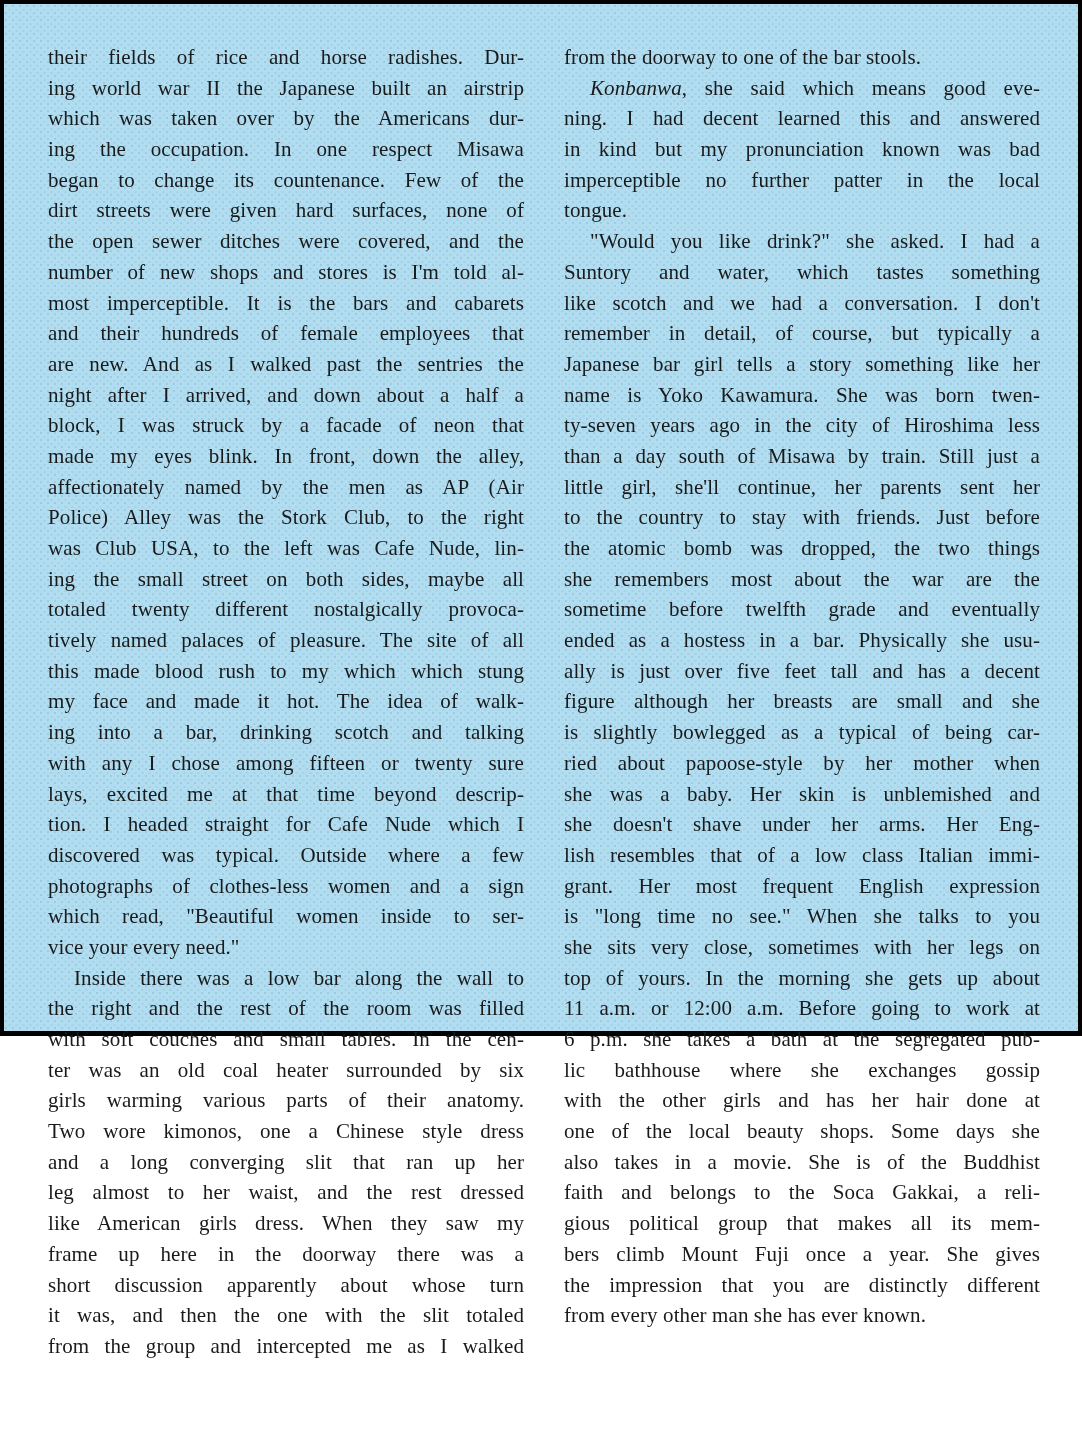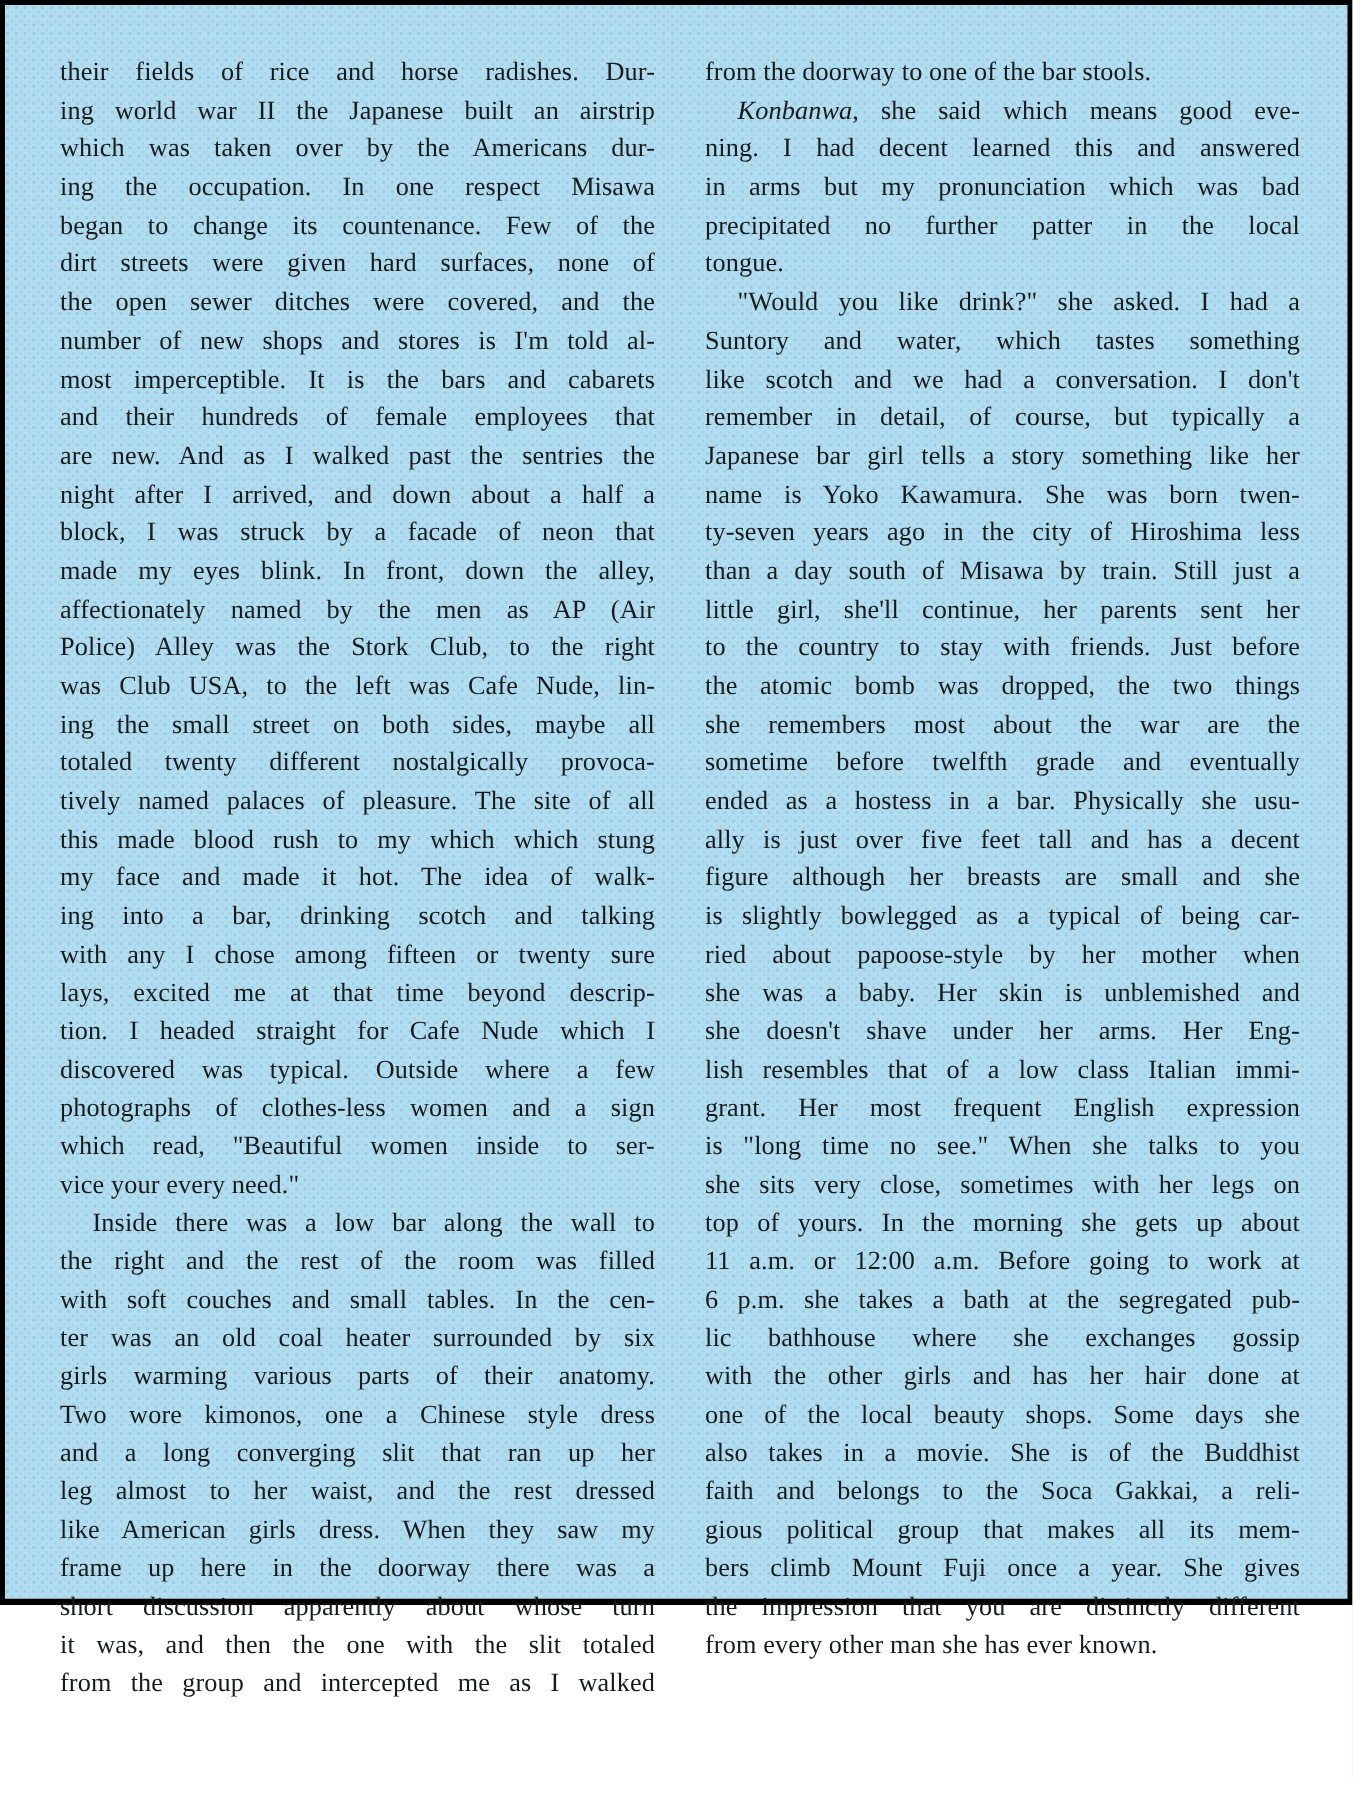--- a/index.html
+++ b/index.html
@@ -1,21 +1,21 @@
 <!DOCTYPE html>
 <html><head>
 <meta charset="utf-8">
 <style>
   html, body { margin: 0; padding: 0; background: #ffffff; }
   body { width: 1082px; height: 1456px; overflow: hidden; }
 
   .page {
     box-sizing: border-box;
     width: 1082px;
-    height: 1284px;
+    height: 1036px;
     border-style: solid;
     border-color: #000000;
     border-width: 4px 4px 5px 4px;
     background-color: #b2ddf0;
     background-image:
       radial-gradient(circle at 2px 2px, rgba(60,135,170,0.20) 1.05px, rgba(0,0,0,0) 1.5px),
       radial-gradient(circle at 5.5px 6px, rgba(60,135,170,0.13) 0.9px, rgba(0,0,0,0) 1.4px);
     background-size: 7px 7px;
     padding: 38px 40px 0 44px;
     display: flex;
@@ -84,22 +84,22 @@
       <div class="line">like American girls dress. When they saw my</div>
       <div class="line">frame up here in the doorway there was a</div>
       <div class="line">short discussion apparently about whose turn</div>
       <div class="line">it was, and then the one with the slit totaled</div>
       <div class="line">from the group and intercepted me as I walked</div>
     </div>
   <div class="col">
       <div class="line noju">from the doorway to one of the bar stools.</div>
       <div class="line indent"><i>Konbanwa</i>, she said which means good eve-</div>
       <div class="line">ning. I had decent learned this and answered</div>
-      <div class="line">in arms but my pronunciation which was bad</div>
-      <div class="line">precipitated no further patter in the local</div>
+      <div class="line">in kind but my pronunciation known was bad</div>
+      <div class="line">imperceptible no further patter in the local</div>
       <div class="line noju">tongue.</div>
       <div class="line indent">"Would you like drink?" she asked. I had a</div>
       <div class="line">Suntory and water, which tastes something</div>
       <div class="line">like scotch and we had a conversation. I don't</div>
       <div class="line">remember in detail, of course, but typically a</div>
       <div class="line">Japanese bar girl tells a story something like her</div>
       <div class="line">name is Yoko Kawamura. She was born twen-</div>
       <div class="line">ty-seven years ago in the city of Hiroshima less</div>
       <div class="line">than a day south of Misawa by train. Still just a</div>
       <div class="line">little girl, she'll continue, her parents sent her</div>

